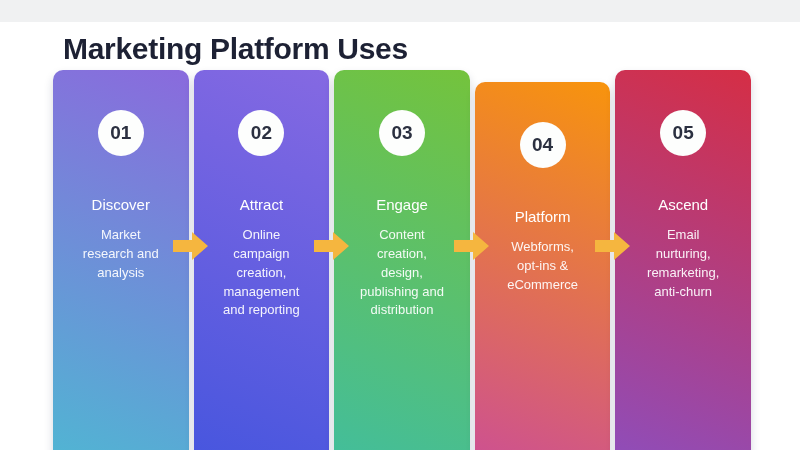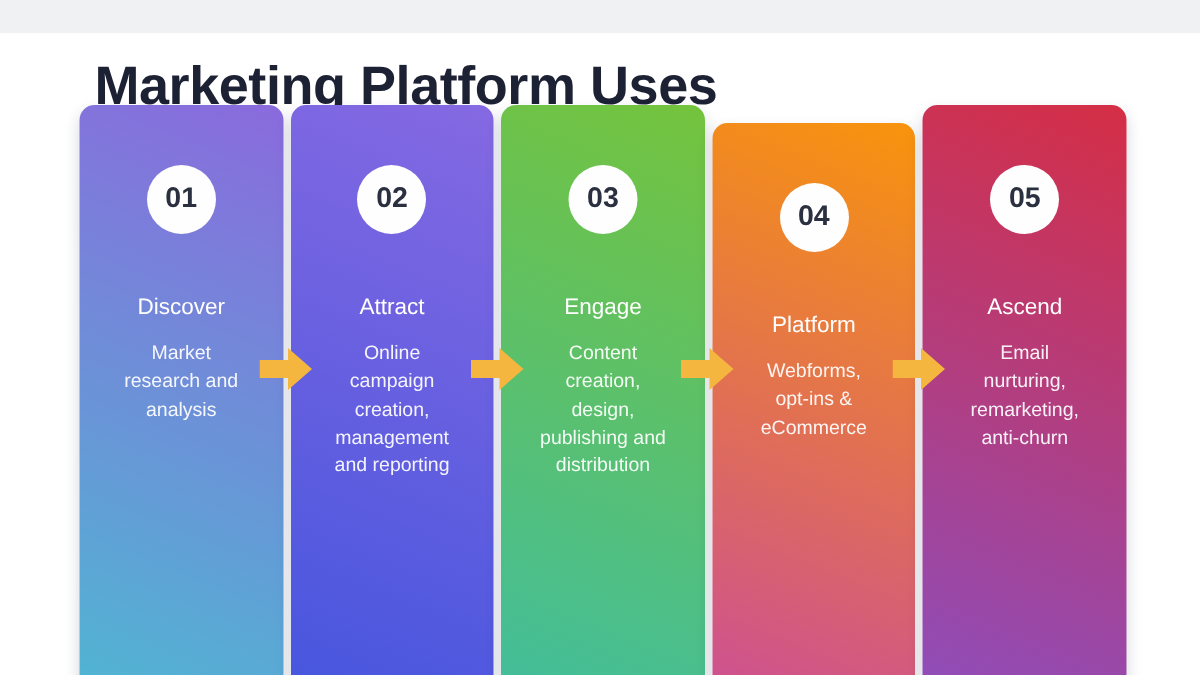--- a/index.html
+++ b/index.html
@@ -13,21 +13,21 @@
   }
   .top-strip {
     position: absolute;
     left: 0; top: 0;
     width: 800px; height: 22px;
     background: #f0f1f2;
   }
   .page-title {
     position: absolute;
     left: 63px; top: 12px;
-    font-size: 36px;
+    font-size: 30px;
     font-weight: bold;
     letter-spacing: -0.3px;
     color: #1d2134;
   }
   .cards-row {
     position: absolute;
     left: 53px; top: 70px;
     width: 698px; height: 432px;
     display: flex;
     gap: 5px;

